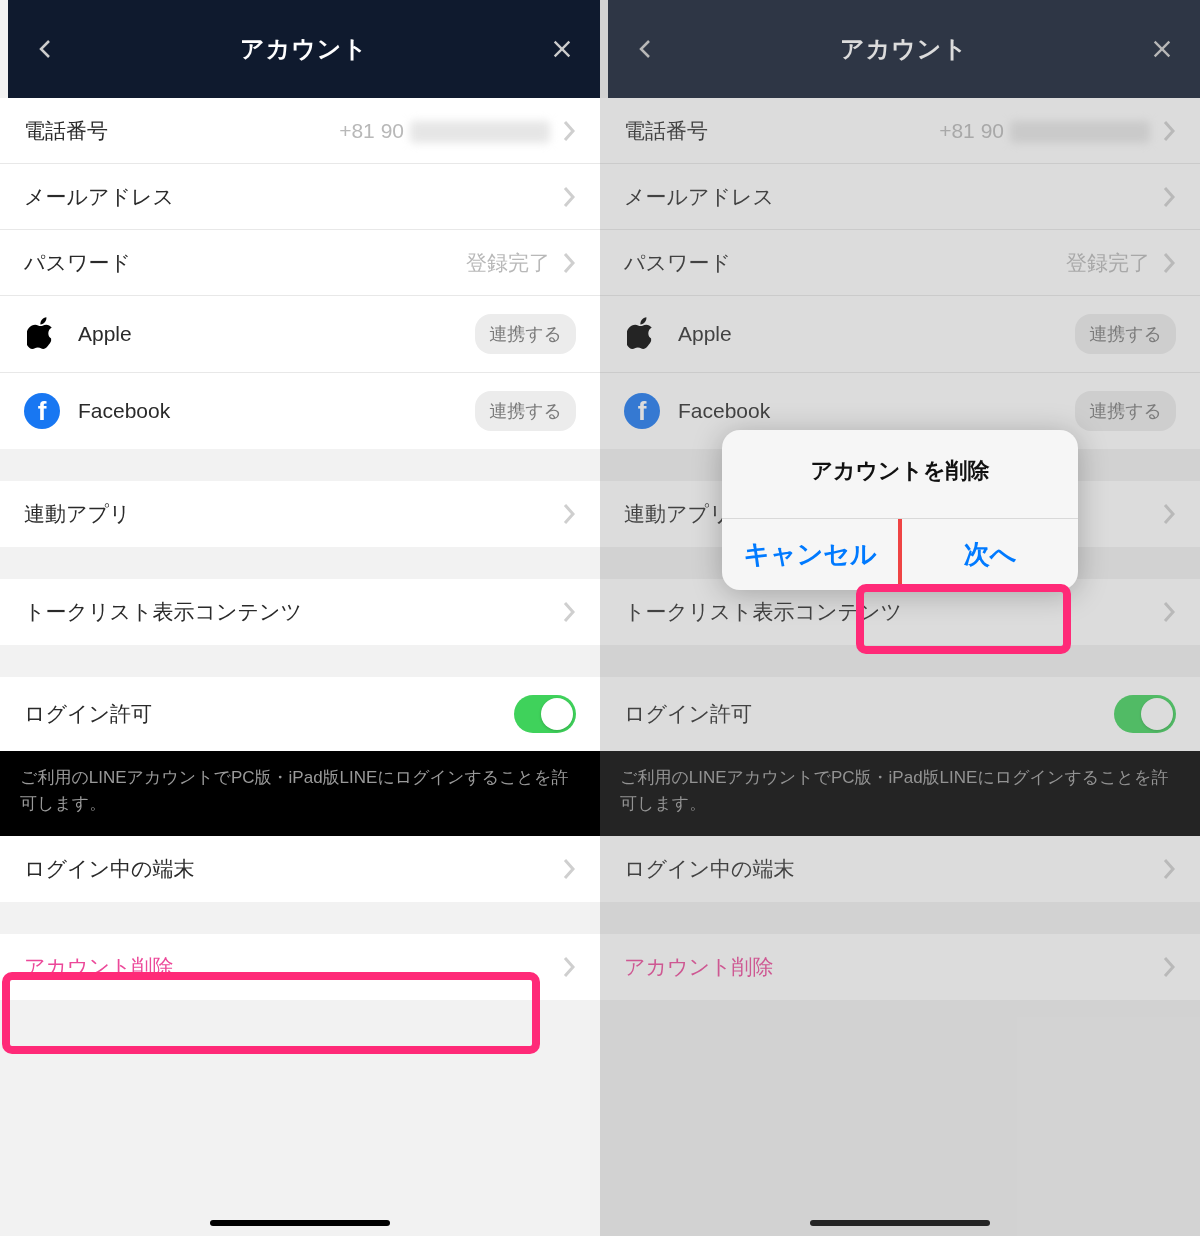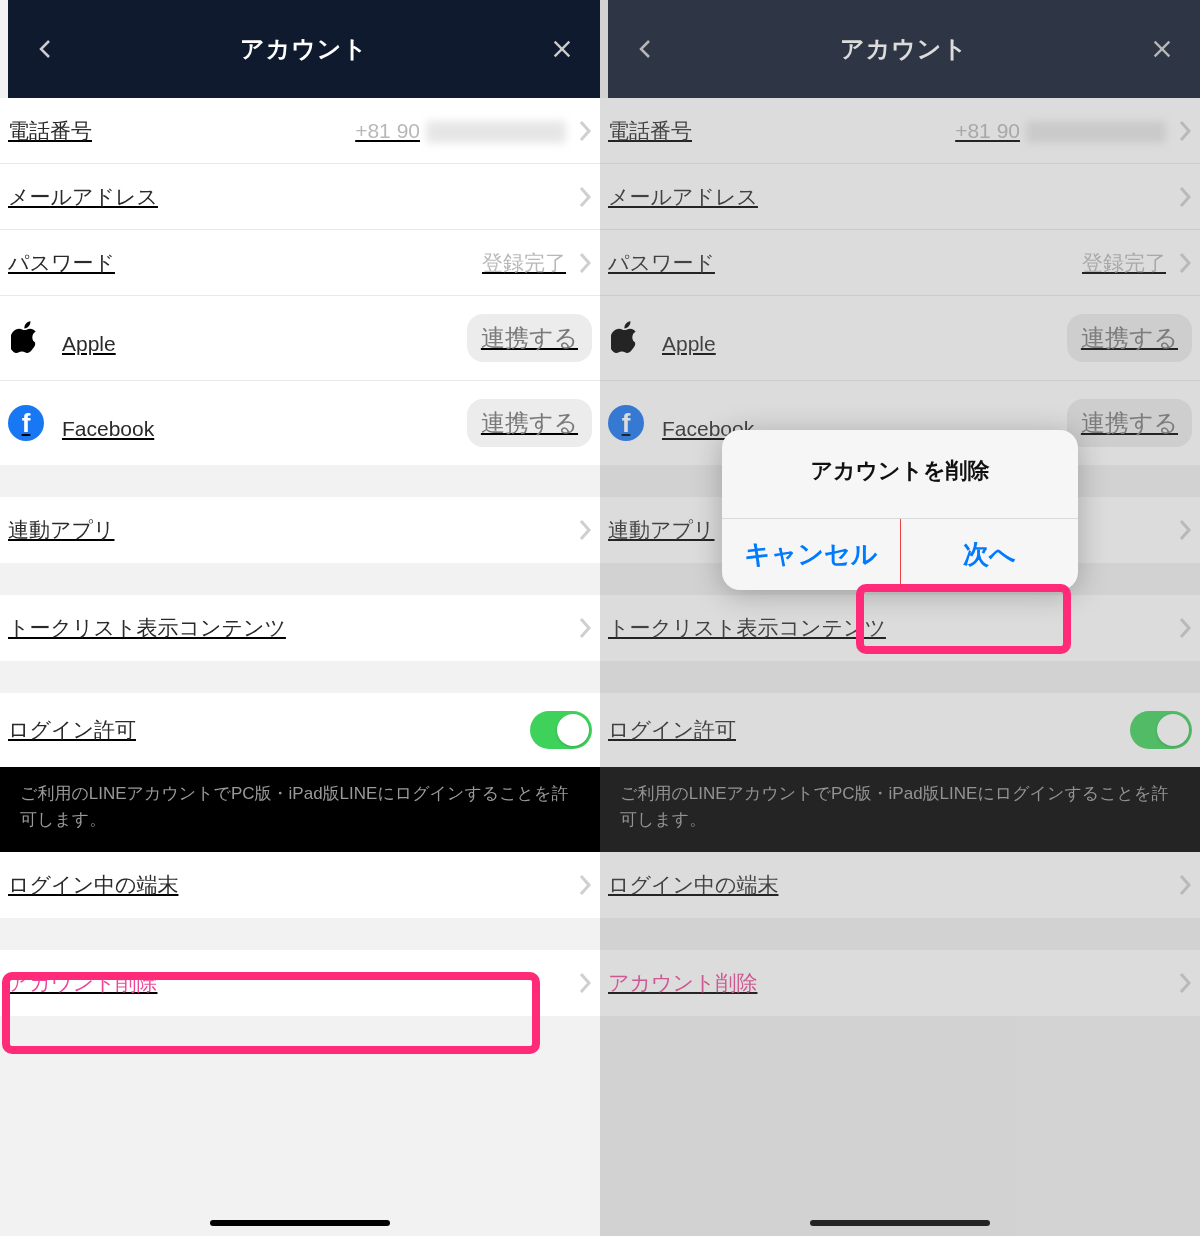--- a/index.html
+++ b/index.html
@@ -45,25 +45,24 @@
     color: #ccc;
   }
   .nav-icon svg { width: 24px; height: 24px; stroke: #ccc; stroke-width: 2.5; fill: none; }
   .close-icon svg { width: 22px; height: 22px; stroke: #ccc; stroke-width: 2.5; fill: none; }
 
   .section { background: #fff; }
   .row {
     display: flex;
     align-items: center;
     justify-content: space-between;
-    padding: 18px 8px;
+    padding: 18px 24px;
     border-bottom: 1px solid #e8e8e8;
     min-height: 66px;
     background: #fff;
-    text-decoration: underline;
   }
   .row:last-child { border-bottom: none; }
   .row-label {
     font-size: 21px;
     color: #2a2a2a;
   }
   .row-value {
     font-size: 21px;
     color: #b8b8b8;
   }
@@ -71,33 +70,33 @@
     display: flex;
     align-items: center;
     gap: 12px;
   }
   .chevron { width: 14px; height: 24px; }
   .chevron svg { stroke: #cfcfcf; stroke-width: 3; fill: none; }
 
   .link-btn {
     background: #ececec;
     color: #7a7a7a;
-    font-size: 24px;
+    font-size: 18px;
     padding: 8px 14px;
     border-radius: 16px;
   }
   .brand-icon {
     width: 36px;
     height: 36px;
     margin-right: 18px;
     display: flex;
     align-items: center;
     justify-content: center;
   }
-  .row-left { display: flex; align-items: flex-end; }
+  .row-left { display: flex; align-items: center; }
 
   .gap { height: 32px; background: #f2f2f2; }
 
   .footnote {
     font-size: 17px;
     color: #9a9a9a;
     padding: 14px 20px 20px 20px;
     line-height: 1.5;
     background: #000000;
   }
@@ -179,21 +178,21 @@
     border-top: 1px solid #d9d9d9;
   }
   .alert-btn {
     flex: 1;
     padding: 18px 0;
     text-align: center;
     font-size: 26px;
     font-weight: 600;
     color: #007aff;
   }
-  .alert-btn + .alert-btn { border-left: 1px solid #ef4444; }
+  .alert-btn + .alert-btn { border-left: 4px solid #ef4444; }
   .phone-val { display: inline-flex; align-items: flex-end; gap: 6px; margin-left: 8px; }
   .phone-blur-box { width: 140px; height: 22px; background:#e6e6e6; border-radius:4px; filter: blur(4px);}
 
   
   .apple-svg { width: 30px; height: 34px; fill: #000; }
   .fb-circle {
     width: 36px; height: 36px; border-radius: 50%;
     background: #1877f2; color: #fff; display:flex; align-items:center; justify-content:center;
     font-weight: 800; font-size: 26px; font-family: Arial, sans-serif;
   }

